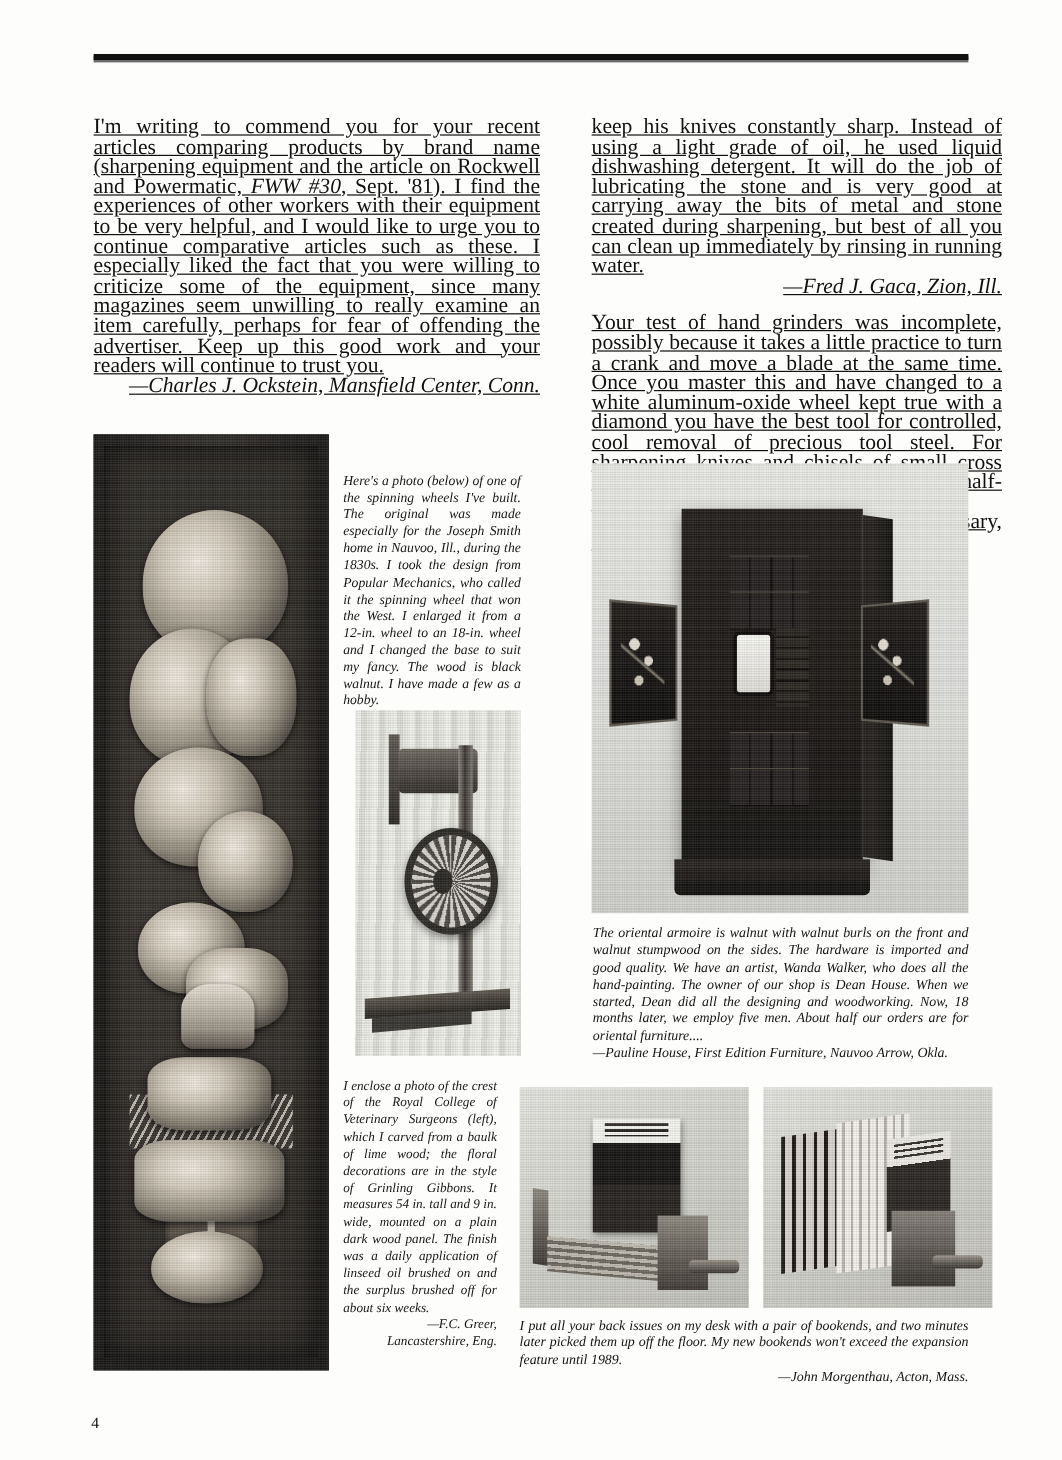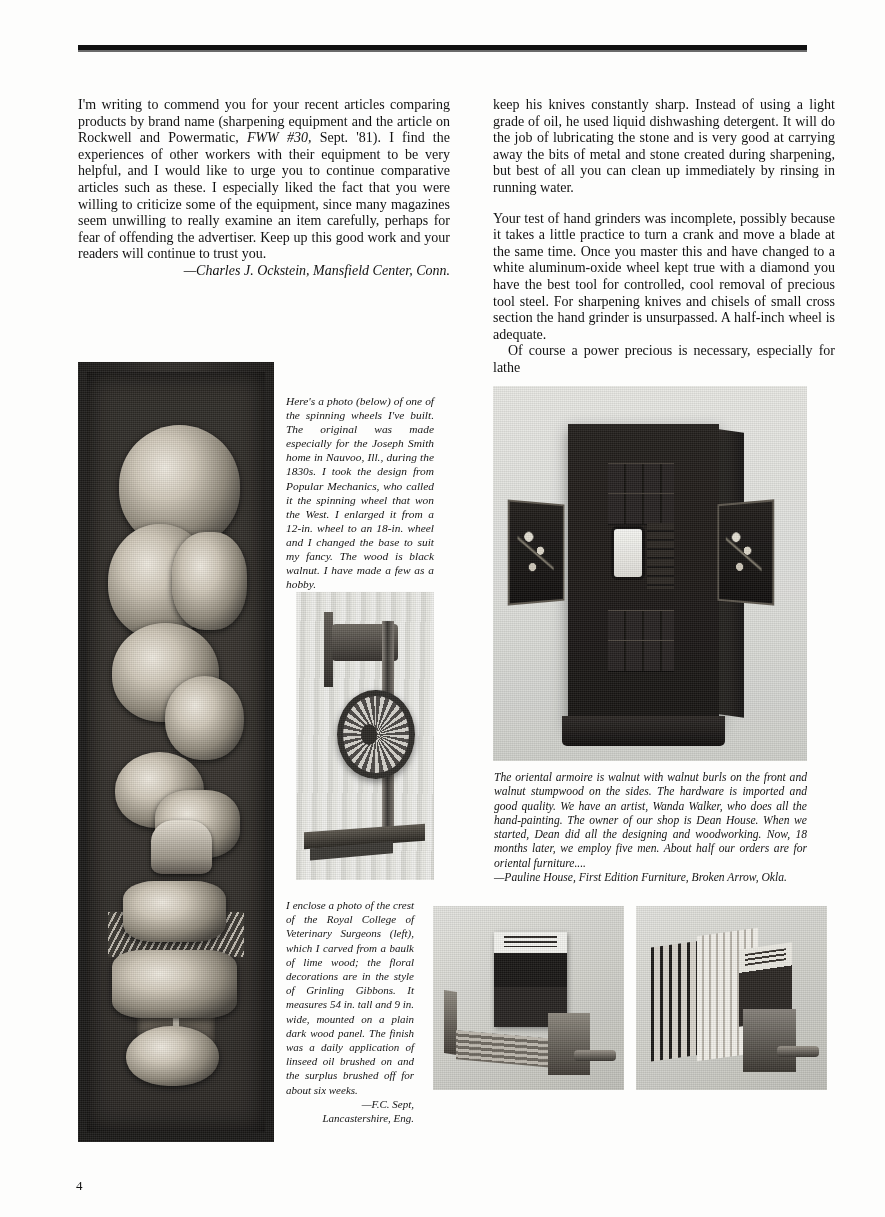--- a/index.html
+++ b/index.html
@@ -40,25 +40,26 @@
   .masthead-rule {
     margin-top: 3px;
     height: 5px;
     background: #111;
     box-shadow: 0 2px 0 #6b6b6b;
   }
 
   
   .col {
     position: absolute;
-    font-size: 14px;
+    font-size: 18px;
     line-height: 16.6px;
     text-align: justify;
     text-justify: inter-word;
     hyphens: manual;
+    text-decoration: underline;
   }
   .col-left  { left: 78px;  top: 97px; width: 372px; }
   .col-right { left: 465px; top: 97px; width: 342px; margin-left: 28px; }
 
   .col p { margin: 0; }
   .col p + p { margin-top: 14px; }
   .col p.tight + p.tight { margin-top: 0; }
   .indent { text-indent: 15px; }
 
   .sig {
@@ -338,21 +339,21 @@
 
   <div class="masthead">
     <div class="masthead-rule"></div>
   </div>
 
   <div class="col col-left">
     <p><span>I'm writing to commend you for your recent articles comparing products by brand name (sharpening equipment and the article on Rockwell and Powermatic, </span><span class="it">FWW #30</span><span>, Sept. '81). I find the experiences of other workers with their equipment to be very helpful, and I would like to urge you to continue comparative articles such as these. I especially liked the fact that you were willing to criticize some of the equipment, since many magazines seem unwilling to really examine an item carefully, perhaps for fear of offending the advertiser. Keep up this good work and your readers will continue to trust you.</span><span class="sig">—Charles J. Ockstein, Mansfield Center, Conn.</span></p>
   </div>
 
   <div class="col col-right">
-    <p><span>keep his knives constantly sharp. Instead of using a light grade of oil, he used liquid dishwashing detergent. It will do the job of lubricating the stone and is very good at carrying away the bits of metal and stone created during sharpening, but best of all you can clean up immediately by rinsing in running water.</span></p>
+    <p><span>keep his knives constantly sharp. Instead of using a light grade of oil, he used liquid dishwashing detergent. It will do the job of lubricating the stone and is very good at carrying away the bits of metal and stone created during sharpening, but best of all you can clean up immediately by rinsing in running water.</span><span class="sig">—Fred J. Gaca, Zion, Ill.</span></p>
     <p class="tight">Your test of hand grinders was incomplete, possibly because it takes a little practice to turn a crank and move a blade at the same time. Once you master this and have changed to a white aluminum-oxide wheel kept true with a diamond you have the best tool for controlled, cool removal of precious tool steel. For sharpening knives and chisels of small cross section the hand grinder is unsurpassed. A half-inch wheel is adequate.</p>
     <p class="tight indent">Of course a power precious is necessary, especially for lathe</p>
   </div>
 
   <div class="photo" id="photo-carving">
     <div class="frame">
       <div class="relief r1"></div>
       <div class="relief r2"></div>
       <div class="relief r3"></div>
       <div class="relief r4"></div>
@@ -401,26 +402,26 @@
     </div>
     <div class="door right">
       <div class="bloom"></div>
     </div>
     <div class="plinth"></div>
     <div class="noise"></div>
   </div>
 
   <div class="caption" id="caption-armoire">
     <span>The oriental armoire is walnut with walnut burls on the front and walnut stumpwood on the sides. The hardware is imported and good quality. We have an artist, Wanda Walker, who does all the hand-painting. The owner of our shop is Dean House. When we started, Dean did all the designing and woodworking. Now, 18 months later, we employ five men. About half our orders are for oriental furniture....</span>
-    <span class="credit-left">—Pauline House, First Edition Furniture, Broken Arrow, Okla.</span>
+    <span class="credit-left">—Pauline House, First Edition Furniture, Nauvoo Arrow, Okla.</span>
   </div>
 
   <div class="caption" id="caption-crest">
     <span>I enclose a photo of the crest of the Royal College of Veterinary Surgeons (left), which I carved from a baulk of lime wood; the floral decorations are in the style of Grinling Gibbons. It measures 54 in. tall and 9 in. wide, mounted on a plain dark wood panel. The finish was a daily application of linseed oil brushed on and the surplus brushed off for about six weeks.</span>
-    <span class="credit-2line">—F.C. Sept,</span>
+    <span class="credit-2line">—F.C. Greer,</span>
     <span class="credit-2line">Lancastershire, Eng.</span>
   </div>
 
   <div class="photo" id="photo-bookrack">
     <div class="endL"></div>
     <div class="mag">
       <div class="ttl"></div>
     </div>
     <div class="rails"></div>
     <div class="endR"></div>
@@ -432,16 +433,20 @@
     <div class="stack"></div>
     <div class="mags"></div>
     <div class="cover">
       <div class="ttl"></div>
     </div>
     <div class="endR"></div>
     <div class="handle"></div>
     <div class="noise"></div>
   </div>
 
+  <div class="caption" id="caption-bookends">
+    <span>I put all your back issues on my desk with a pair of bookends, and two minutes later picked them up off the floor. My new bookends won't exceed the expansion feature until 1989.</span>
+    <span class="credit">—John Morgenthau, Acton, Mass.</span>
+  </div>
 
   <div id="page-folio">4</div>
 
 </div>
 
 </body></html>

